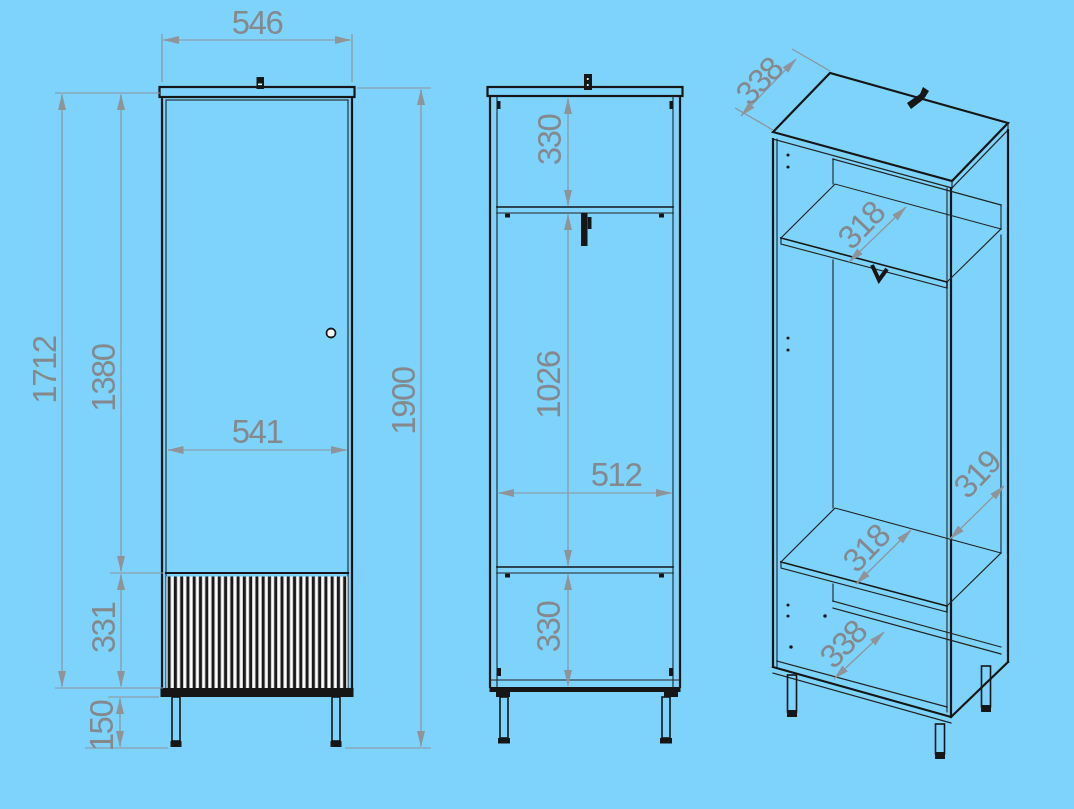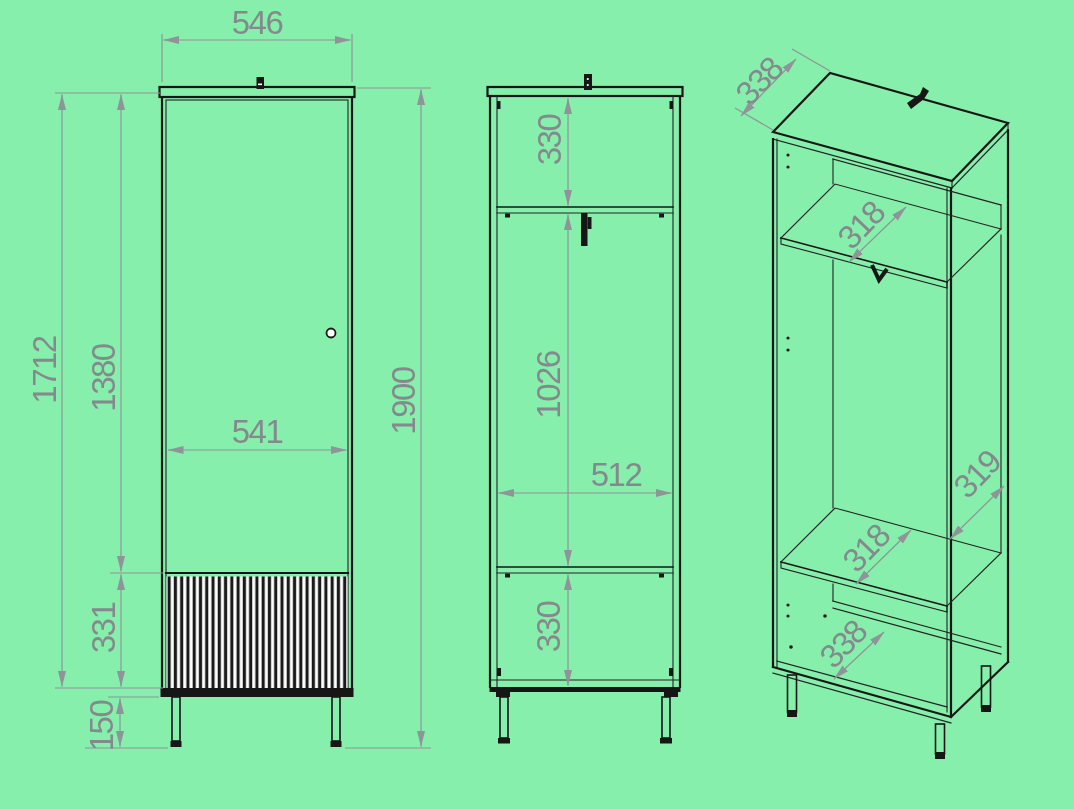--- a/index.html
+++ b/index.html
@@ -1,16 +1,16 @@
 <!DOCTYPE html>
 <html><head>
 <meta charset="utf-8">
 <style>
   html,body{margin:0;padding:0;background:#ffffff;}
-  .stage{width:1074px;height:809px;position:relative;background:#86efac;overflow:hidden;}
+  .stage{width:1074px;height:809px;position:relative;background:#7dd3fc;overflow:hidden;}
   svg{display:block;}
   .ln2{stroke:#161616;stroke-width:2.2;fill:none;stroke-linecap:square;}
   .ln15{stroke:#161616;stroke-width:1.6;fill:none;stroke-linecap:square;}
   .ln1{stroke:#222222;stroke-width:1.1;fill:none;stroke-linecap:square;}
   .fillb{fill:#161616;stroke:none;}
   .dimln{stroke:#8f9499;stroke-width:1.2;fill:none;stroke-linecap:butt;}
   .dim-label{font-family:"Liberation Sans", sans-serif;font-size:33px;fill:#85898d;letter-spacing:-1.5px;}
   text.dim-label{text-anchor:middle;}
 </style>
 </head>

